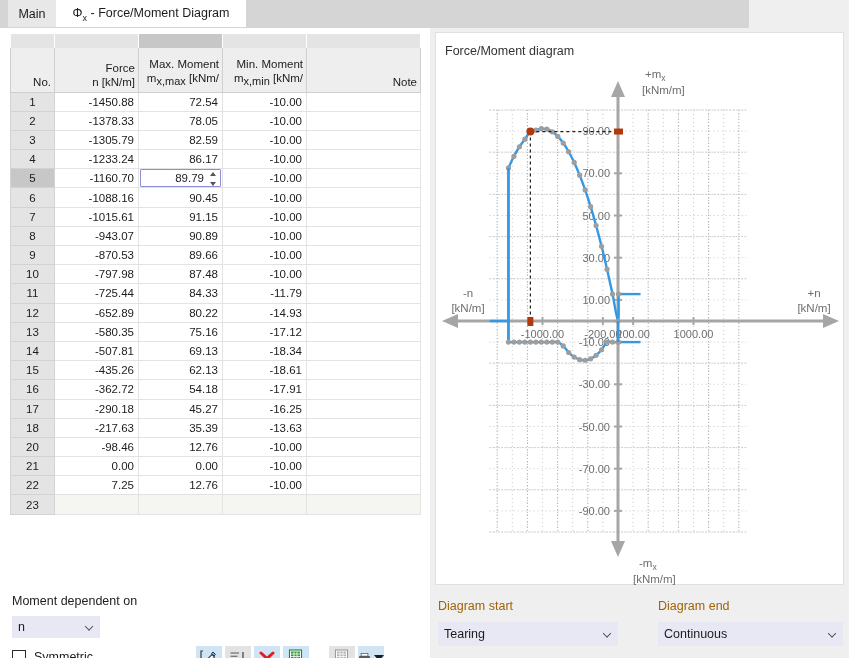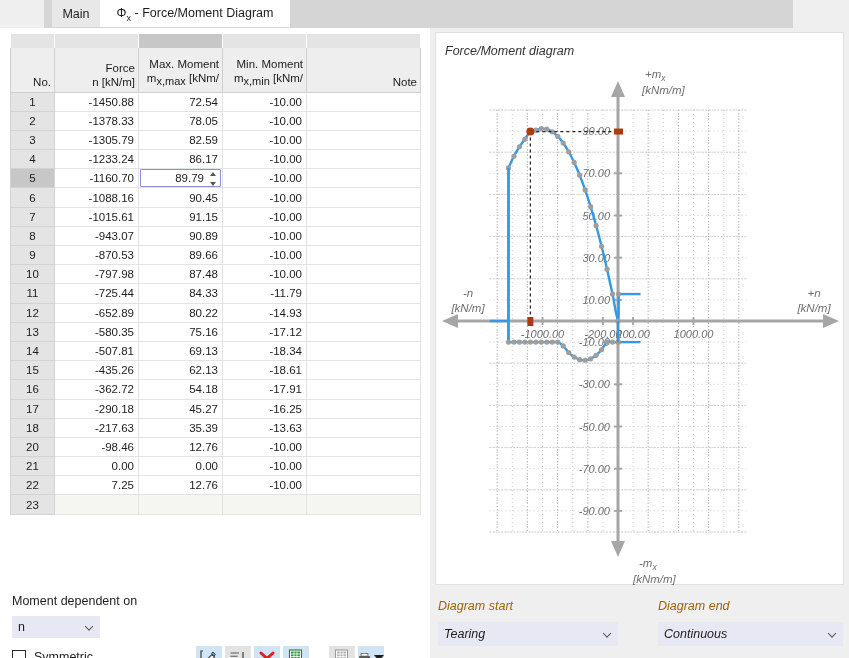--- a/index.html
+++ b/index.html
@@ -8,21 +8,20 @@
     font-family: "Liberation Sans", sans-serif;
     background: #efefef;
     overflow: hidden;
   }
   #app { position: relative; width: 849px; height: 658px; background: #efefef; }
 
   
   .tabstrip {
     position: absolute; left: 0; top: 0; width: 749px; height: 28px;
     background: #d5d5d5;
-    margin-left: 44px;
   }
   .tabstrip::after {
     content: ""; position: absolute; left: 0; bottom: 0; width: 100%; height: 1px;
     background: #d5d5d5;
   }
   .tab {
     position: absolute; top: 0; height: 28px;
     display: flex; align-items: center; justify-content: center;
     font-size: 12.5px; color: #1c1c1c; cursor: default;
     padding: 0 14px;
@@ -107,21 +106,21 @@
 
   .toolbar { position: absolute; left: 196px; top: 88px; display: flex; align-items: center; gap: 3px; }
   .tb-btn { width: 26px; height: 24px; display: flex; align-items: center; justify-content: center;
     background: #cfe5f5; cursor: default; }
   .tb-btn.disabled { background: #e3e3e3; }
   .tb-gap { width: 14px; }
   .tb-caret { width: 0; height: 0; border-left: 5px solid transparent; border-right: 5px solid transparent;
     border-top: 6px solid #1c1c1c; margin-left: 3px; }
 
   
-  .right-panel { position: absolute; left: 430px; top: 28px; width: 419px; height: 630px; background: #efefef; font-style: italic; }
+  .right-panel { position: absolute; left: 430px; top: 28px; width: 419px; height: 630px; background: #efefef; }
   .chart-card {
     position: absolute; left: 5px; top: 4px; width: 409px; height: 553px;
     background: #ffffff; border: 1px solid #e0e0e0;
   }
   .chart-title { position: absolute; left: 9px; top: 11px; font-size: 12.5px; color: #333333; }
   .chart-svg { position: absolute; left: 0; top: 0; }
 
   .diag-row { position: absolute; left: 0; top: 562px; width: 419px; height: 68px; }
   .diag-label { font-size: 12.5px; color: #a16207; }
   #diag-start-label { position: absolute; left: 8px; top: 9px; }

